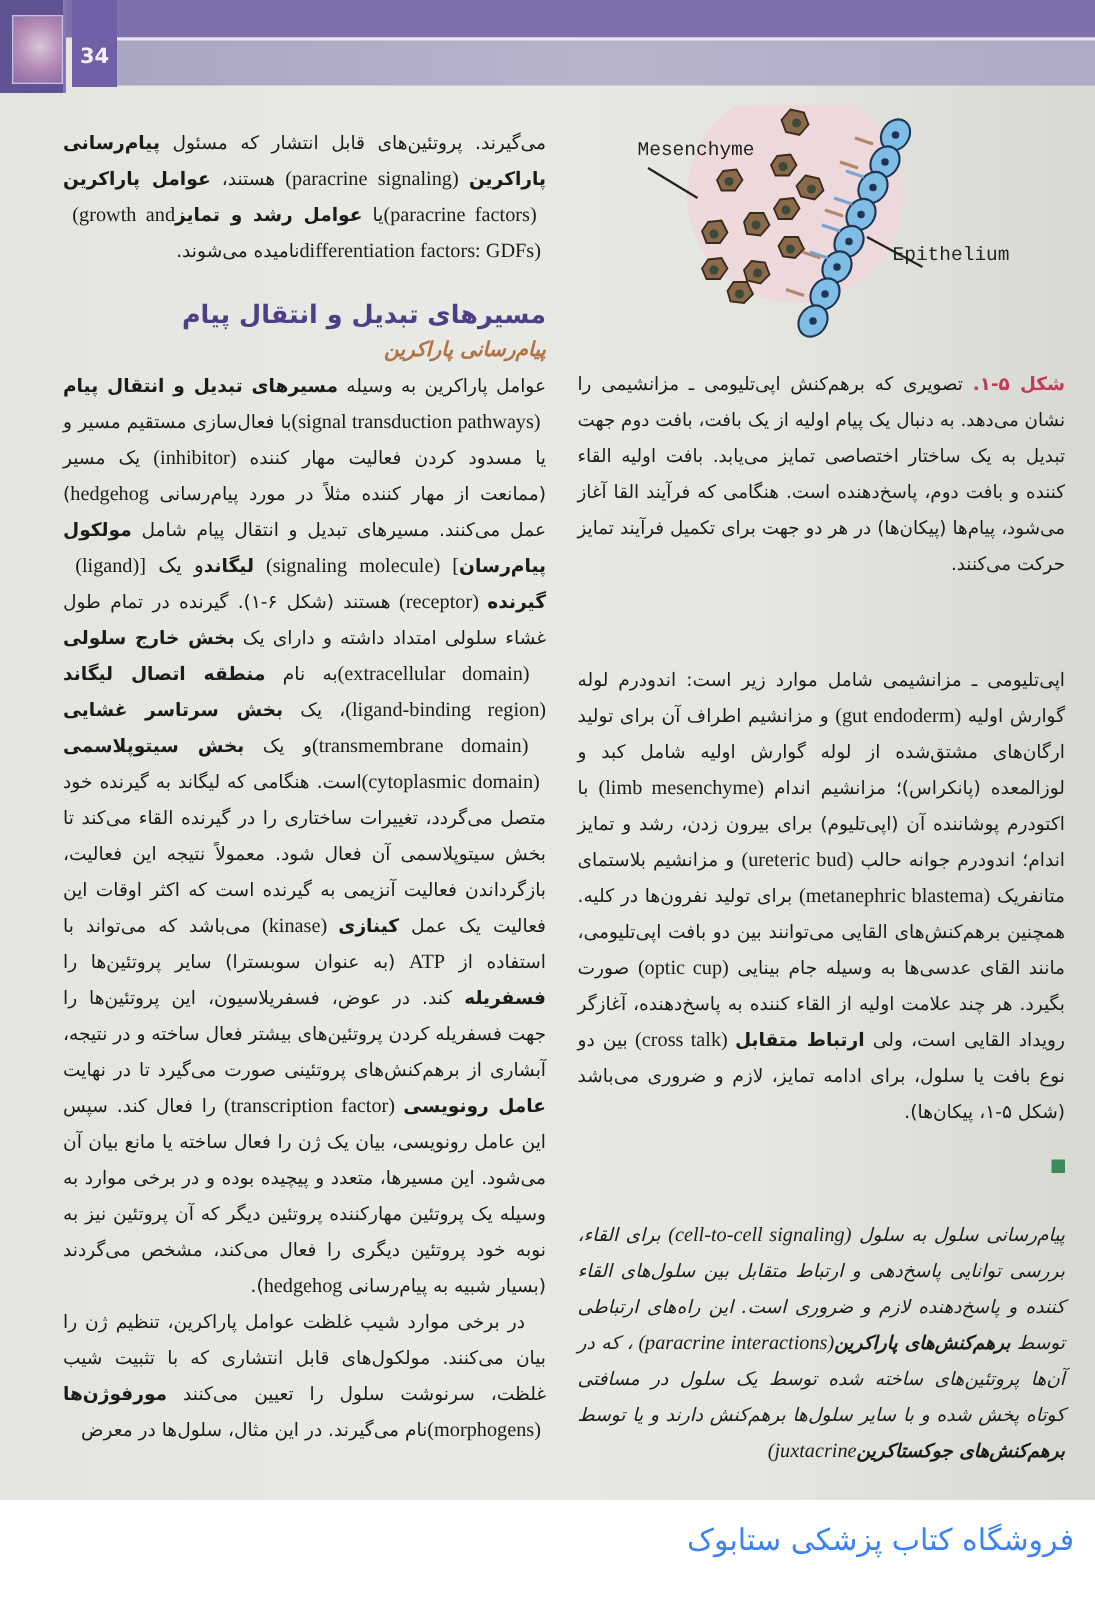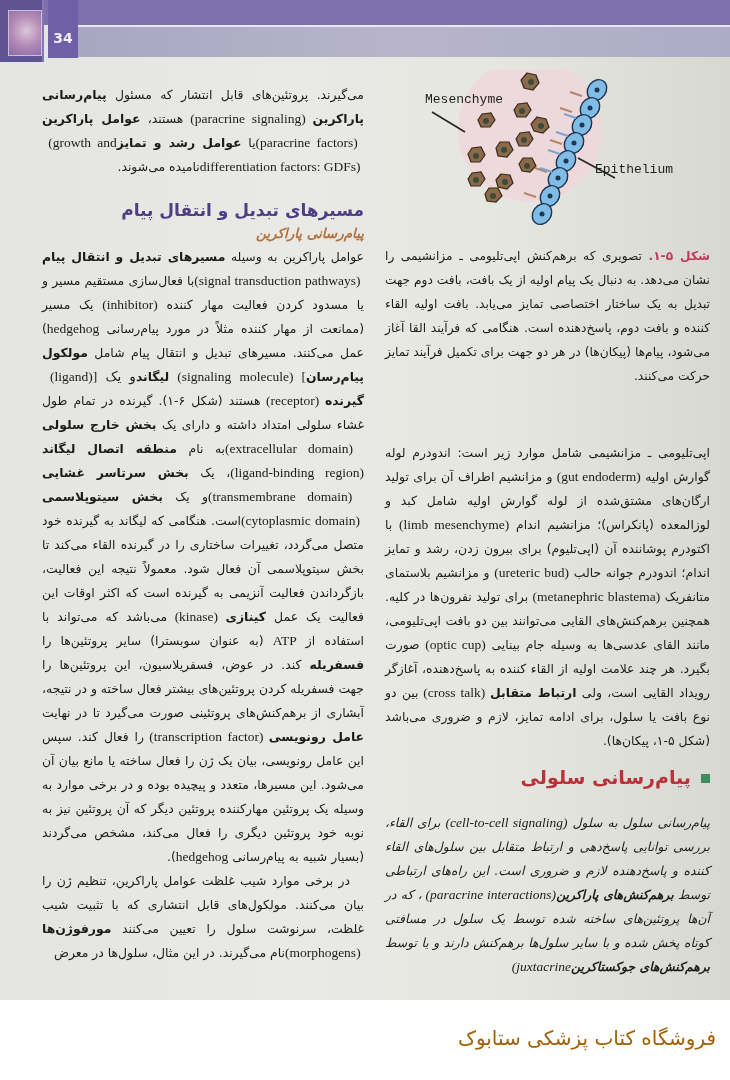--- a/index.html
+++ b/index.html
@@ -73,21 +73,21 @@
 
   
   .figure { position: absolute; left: 410px; top: 70px; width: 300px; height: 160px; }
   .fig-label-text { position: absolute; font-family: Liberation Mono, monospace; font-size: 13px; color: #222; }
 
   
   .footer {
     position: absolute; left: 0; top: 1000px; width: 730px; height: 80px; background: #ffffff;
   }
   .store-name {
-    position: absolute; right: 14px; top: 14px; direction: rtl; font-size: 20px; color: #a16207; font-family: "DejaVu Sans", sans-serif; margin-top: 12px;
+    position: absolute; right: 14px; top: 14px; direction: rtl; font-size: 20px; color: #3b82f6; font-family: "DejaVu Sans", sans-serif;
   }
   .store-url {
     position: absolute; right: 14px; top: 42px; font-size: 22px; letter-spacing: 6px; color: #111;
     font-family: "DejaVu Sans", sans-serif;
   }
   .store-url .hl { color: #f2c230; }
   .logo { position: absolute; left: 22px; top: 10px; width: 240px; height: 62px; }
   .logo-sub { position: absolute; left: 50px; top: 52px; font-size: 11px; color: #b9b9b9; direction: rtl; }
 </style>
 </head>
@@ -197,21 +197,21 @@
     <span class="fig-label">شکل ۵-۱.</span><span> تصویری که برهم‌کنش اپی‌تلیومی ـ مزانشیمی را نشان می‌دهد. به دنبال یک پیام اولیه از یک بافت، بافت دوم جهت تبدیل به یک ساختار اختصاصی تمایز می‌یابد. بافت اولیه القاء کننده و بافت دوم، پاسخ‌دهنده است. هنگامی که فرآیند القا آغاز می‌شود، پیام‌ها (پیکان‌ها) در هر دو جهت برای تکمیل فرآیند تمایز حرکت می‌کنند.</span>
   </div>
 
   <div class="col right-body">
     <p class="para">
       <span>اپی‌تلیومی ـ مزانشیمی شامل موارد زیر است: اندودرم لوله گوارش اولیه </span><span class="en">(gut endoderm)</span><span> و مزانشیم اطراف آن برای تولید ارگان‌های مشتق‌شده از لوله گوارش اولیه شامل کبد و لوزالمعده (پانکراس)؛ مزانشیم اندام </span><span class="en">(limb mesenchyme)</span><span> با اکتودرم پوشاننده آن (اپی‌تلیوم) برای بیرون زدن، رشد و تمایز اندام؛ اندودرم جوانه حالب </span><span class="en">(ureteric bud)</span><span> و مزانشیم بلاستمای متانفریک </span><span class="en">(metanephric blastema)</span><span> برای تولید نفرون‌ها در کلیه. همچنین برهم‌کنش‌های القایی می‌توانند بین دو بافت اپی‌تلیومی، مانند القای عدسی‌ها به وسیله جام بینایی </span><span class="en">(optic cup)</span><span> صورت بگیرد. هر چند علامت اولیه از القاء کننده به پاسخ‌دهنده، آغازگر رویداد القایی است، ولی </span><b>ارتباط متقابل</b><span class="en"> (cross talk) </span><span>بین دو نوع بافت یا سلول، برای ادامه تمایز، لازم و ضروری می‌باشد (شکل ۵-۱، پیکان‌ها).</span>
     </p>
   </div>
 
   <div class="section2">
-    <span class="sq"></span><span>پیام‌رسانی سلولی</span>
+    <span class="sq"></span>
   </div>
 
   <div class="col right-body2">
     <p class="para">
       <span>پیام‌رسانی سلول به سلول </span><span class="en">(cell-to-cell signaling)</span><span> برای القاء، بررسی توانایی پاسخ‌دهی و ارتباط متقابل بین سلول‌های القاء کننده و پاسخ‌دهنده لازم و ضروری است. این راه‌های ارتباطی توسط </span><b>برهم‌کنش‌های پاراکرین</b><span class="en"> (paracrine interactions)</span><span>، که در آن‌ها پروتئین‌های ساخته شده توسط یک سلول در مسافتی کوتاه پخش شده و با سایر سلول‌ها برهم‌کنش دارند و یا توسط </span><b>برهم‌کنش‌های جوکستاکرین</b><span class="en"> (juxtacrine</span>
     </p>
   </div>
 </div>
 
 <div class="footer">

